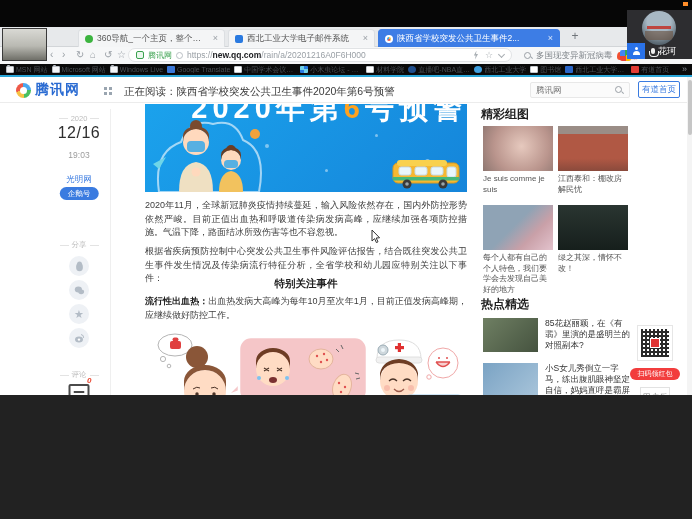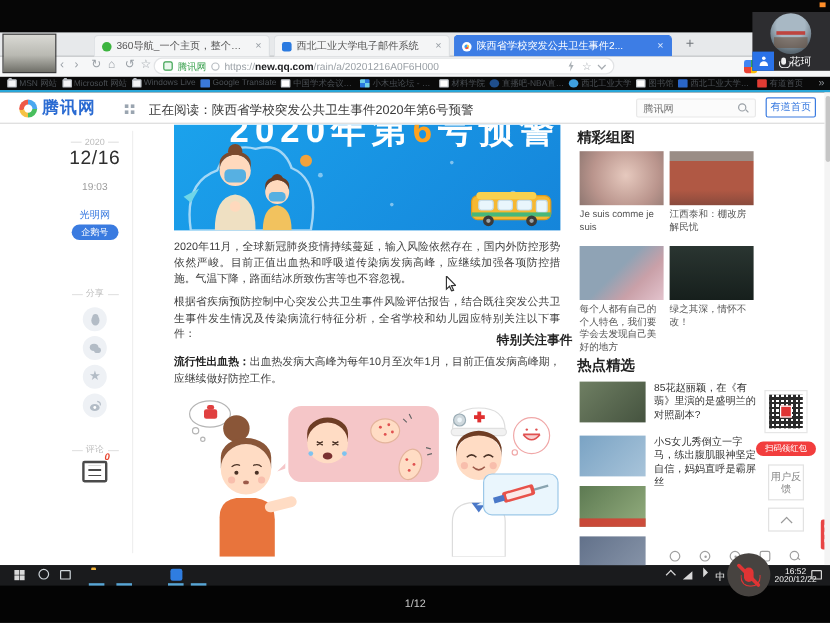--- a/index.html
+++ b/index.html
@@ -1,17 +1,17 @@
 <!DOCTYPE html>
 <html><head>
 <meta charset="utf-8">
 <style>
 *{margin:0;padding:0;box-sizing:border-box}
 body{background:#222;font-family:"Liberation Sans","DejaVu Sans",sans-serif}
-.root{position:relative;width:692px;height:519px;background:#0a0a0a;overflow:hidden;font-family:"Liberation Sans","DejaVu Sans",sans-serif;color:#333}
+.root{position:relative;width:692px;height:395px;background:#0a0a0a;overflow:hidden;font-family:"Liberation Sans","DejaVu Sans",sans-serif;color:#333}
 
 
 .black-top{position:absolute;left:0;top:0;width:692px;height:27px;background:#060606}
 .black-bottom{position:absolute;left:0;top:488px;width:692px;height:31px;background:#040404}
 .page-ind{position:absolute;left:0;top:10px;width:100%;text-align:center;color:#c8c8c8;font-size:9px}
 
 
 .thumb{position:absolute;left:2px;top:28px;width:45px;height:33px;z-index:30;border:1px solid #3a3a3a;background:linear-gradient(180deg,#d9d9d4 0%,#b9b9b2 55%,#6f6f68 100%)}
 
 
@@ -94,21 +94,21 @@
 .cmt{position:absolute;left:50%;top:276px;transform:translateX(-50%);width:21px;height:18px;border:2px solid #4a4a4a;border-radius:2px;background:repeating-linear-gradient(180deg,transparent 0 3px,#4a4a4a 3px 4.5px) content-box;padding:2px 3px}
 .cmt-cnt{position:absolute;left:50%;top:268px;margin-left:8px;color:#e8442e;font-size:8px;font-weight:bold;font-style:italic}
 
 
 .banner{position:absolute;left:145px;top:1px;width:322px;height:88px;background:linear-gradient(135deg,#1ba2ec,#1585da);overflow:hidden}
 .btitle{position:absolute;left:0;top:-15px;width:100%;text-align:right;font-size:29px;font-weight:bold;color:#fff;letter-spacing:5px;white-space:nowrap}
 .btitle .six{color:#ffa21f}
 .bdot{position:absolute;border-radius:50%;background:rgba(255,255,255,.45)}
 .p{position:absolute;width:322px;left:145px;font-size:9px;line-height:13.5px;color:#3d3d3d;text-align:justify}
 .p1{top:96px}.p2{top:142px}
-.h3{position:absolute;left:155px;top:174px;width:322px;text-align:right;font-size:10.5px;font-weight:bold;color:#222}
+.h3{position:absolute;left:145px;top:174px;width:322px;text-align:center;font-size:10.5px;font-weight:bold;color:#222}
 .p3{top:192px}
 .p3 b{color:#222}
 .illu{position:absolute;left:145px;top:226px;width:322px;height:135px}
 .cursor{position:absolute;left:371px;top:127px;width:9px;height:13px;z-index:5}
 
 
 .sb-title{position:absolute;font-size:12px;font-weight:bold;color:#222}
 .t1{left:481px;top:3px}.t2{left:481px;top:193px}
 .gimg{position:absolute;width:70px;height:45px}
 .g1{background:radial-gradient(circle at 55% 45%,#e6c9be,#ba958d 60%,#8d7670)}
@@ -231,20 +231,26 @@
     <div class="urlbox">
       <i class="badge-ico"></i>
       <span class="sitebadge">腾讯网</span>
       <i class="globe"></i>
       <span><span class="u-proto">https://</span><span class="u-host">new.qq.com</span><span class="u-path">/rain/a/20201216A0F6H000</span></span>
       <span class="url-right">
         <i class="bolt"></i>
         <span class="star-sm">☆</span>
         <i class="chev"></i>
       </span>
+    </div>
+    <div class="search-zone">
+      <i class="mag"></i>
+      <span>多国现变异新冠病毒</span>
+      <i class="flame"></i>
+      <span class="hot">热搜</span>
     </div>
     <i class="ext"></i>
   </div>
 
   <div class="bmrow">
     <span class="bm">
         <i class="bmi bmi-folder"></i>
         <span>MSN 网站</span>
       </span>
     <span class="bm">

